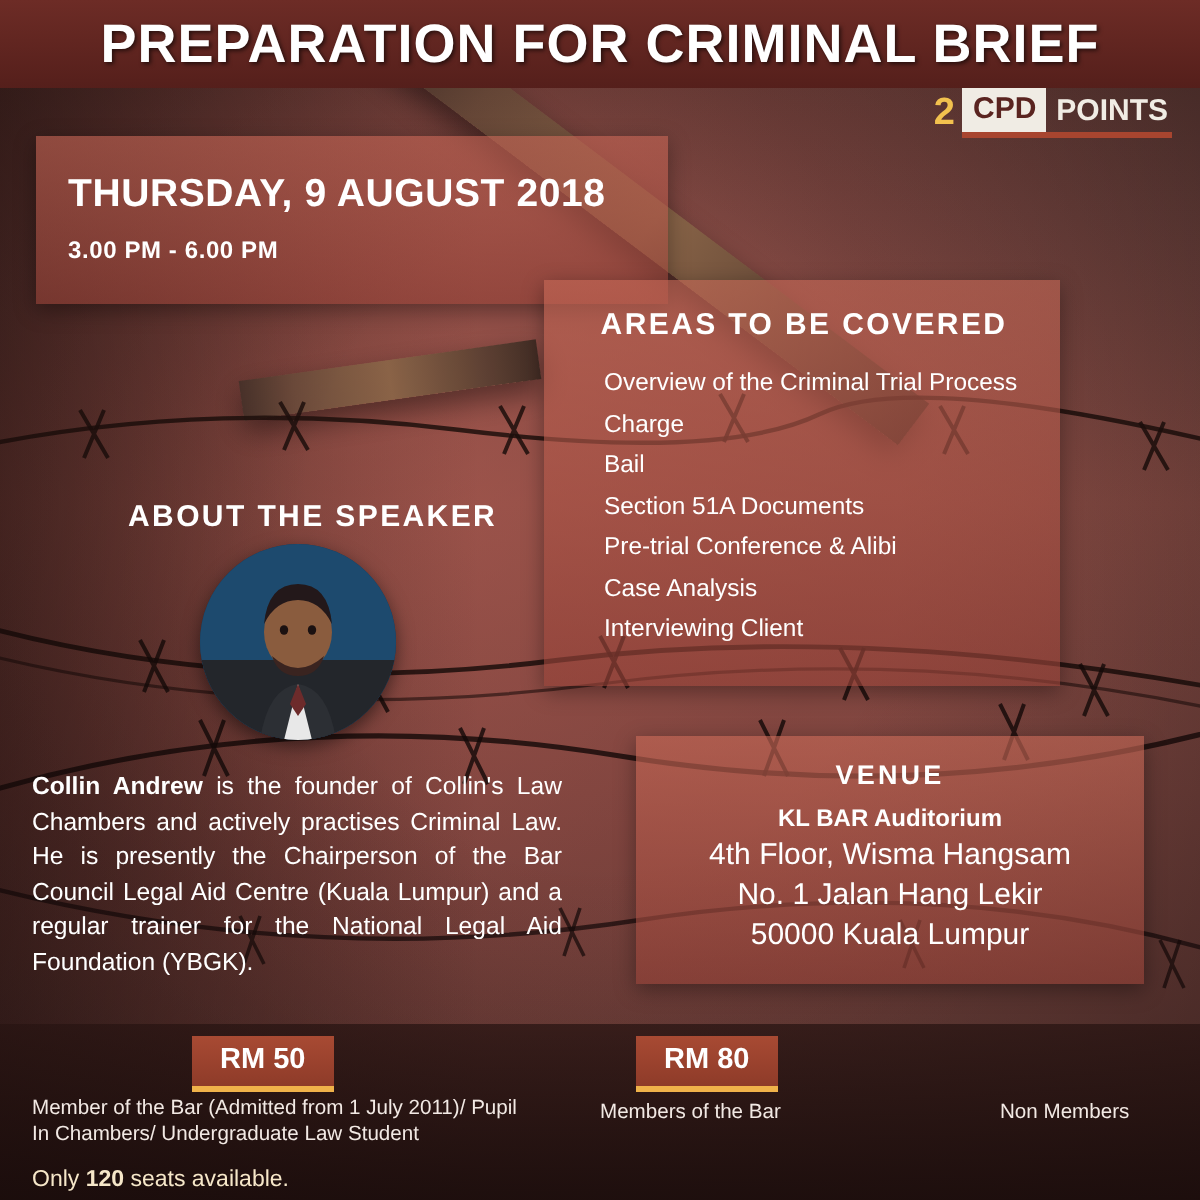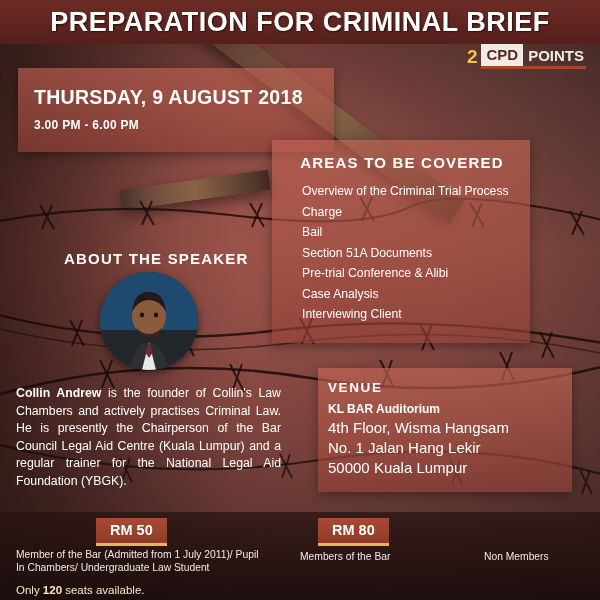--- a/index.html
+++ b/index.html
@@ -131,21 +131,21 @@
   .speaker-photo svg { display: block; }
   .bio {
     position: absolute; left: 16px; top: 385px; width: 265px;
     font-size: 12.3px; line-height: 17.5px; text-align: justify;
   }
   .bio b { font-weight: bold; }
 
   
   .venue-panel {
     left: 318px; top: 368px; width: 254px; padding: 12px 10px 16px 10px;
-    text-align: left;
+    text-align: center;
     background: linear-gradient(180deg, rgba(198,104,86,.62), rgba(150,66,56,.62));
   }
   .venue-label { font-size: 13.5px; font-weight: bold; letter-spacing: 1.6px; }
   .venue-name { font-size: 12px; font-weight: bold; margin-top: 7px; }
   .venue-line { font-size: 15px; margin-top: 3px; }
 
   
   .pricebar {
     position: absolute; left: 0; right: 0; bottom: 0; height: 88px;
     background: linear-gradient(180deg, rgba(40,20,18,.75), rgba(26,12,11,.92));
@@ -160,21 +160,21 @@
     border-bottom: 3px solid #f0b24a;
     text-align: center;
   }
   .pt1 { left: 96px; top: 6px; }
   .pt2 { left: 318px; top: 6px; }
   .pt3 { left: 500px; top: 6px; }
 
   .price-desc { position: absolute; font-size: 10.3px; line-height: 13px; color: #f2e9e4; }
   .pd1 { left: 16px; top: 36px; width: 250px; }
   .pd2 { left: 300px; top: 38px; width: 150px; text-align: left;}
-  .pd3 { left: 484px; top: 38px; width: 90px; }
+  .pd3 { left: 500px; top: 38px; width: 90px; }
 
   .seats {
     position: absolute; left: 16px; bottom: 4px;
     font-size: 11.5px; color: #f6e7c9;
   }
   .seats b { font-weight: bold; }
 </style>
 </head>
 <body>
 

